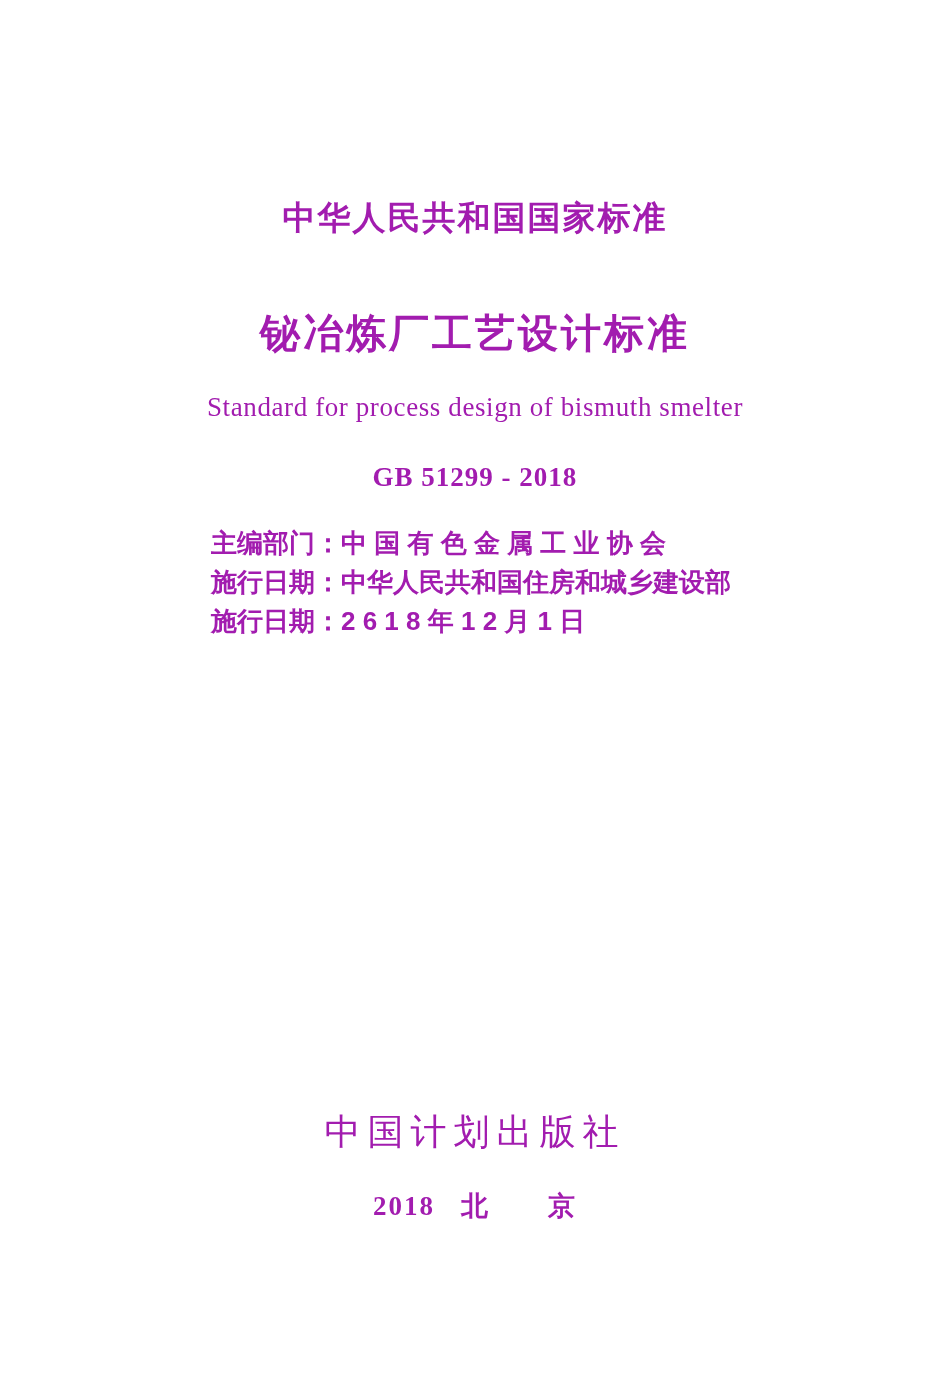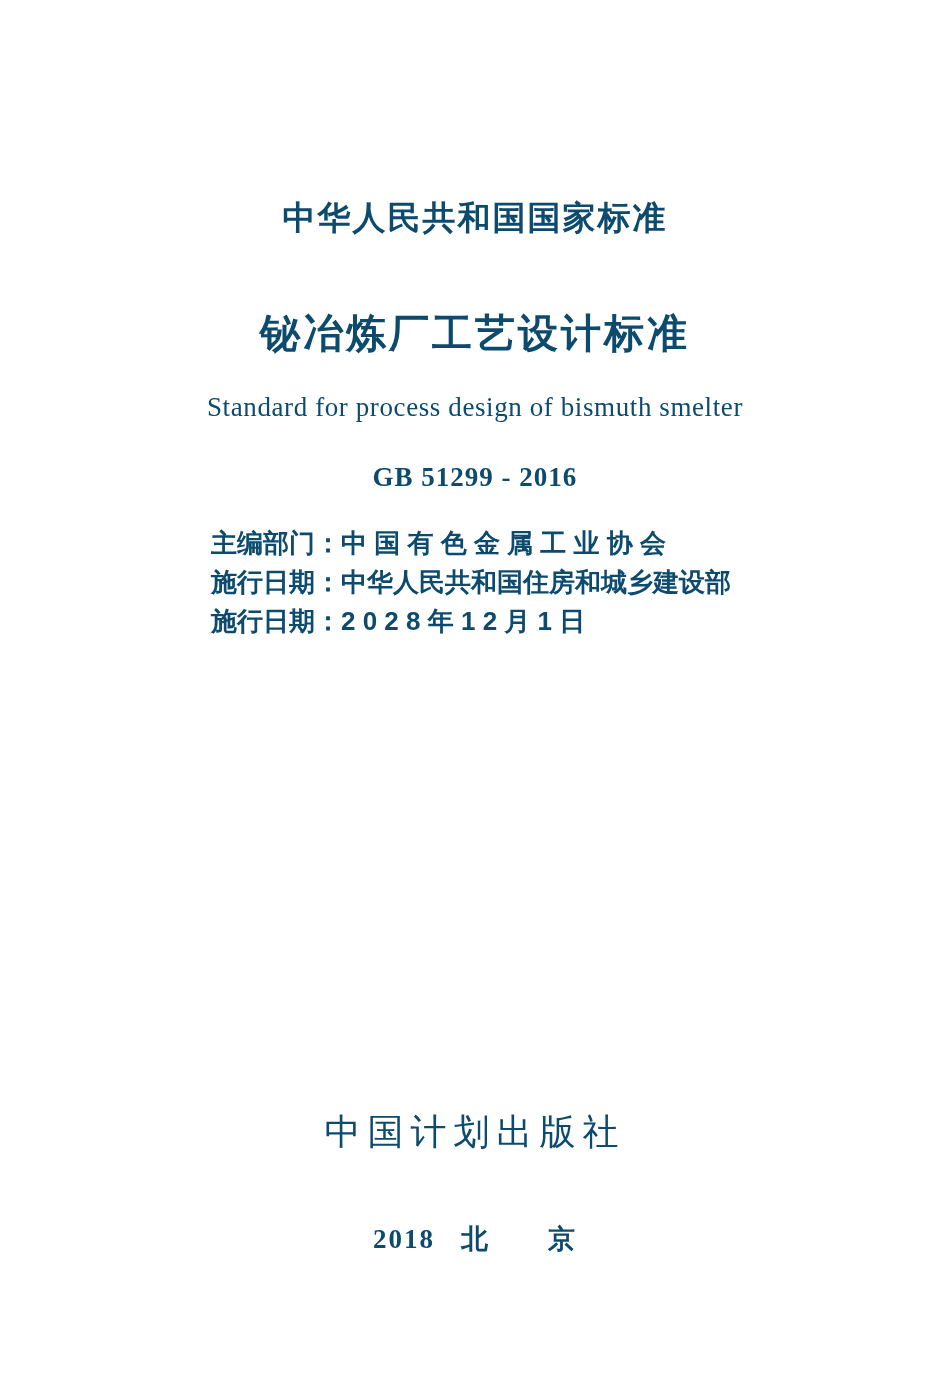--- a/index.html
+++ b/index.html
@@ -7,21 +7,21 @@
     padding: 0;
     background: #ffffff;
   }
   .page {
     position: relative;
     width: 950px;
     height: 1389px;
     background: #ffffff;
     overflow: hidden;
     font-family: "Liberation Serif", serif;
-    color: #0c4a6e;
+    color: #a21caf;
   }
 
   .cover-block {
     position: absolute;
     left: 0;
     right: 0;
     text-align: center;
   }
 
   .national-standard-line {
@@ -80,45 +80,44 @@
     font-size: 36px;
     letter-spacing: 7px;
   }
 
   .pub-year-city {
     top: 1188px;
     font-family: "Liberation Serif", serif;
     font-weight: bold;
     font-size: 27px;
     letter-spacing: 2px;
-    margin-top: 33px;
   }
   .pub-year-city .gap {
     display: inline-block;
     width: 26px;
   }
 </style>
 </head>
 <body>
 
 <div class="page">
 
   <div class="cover-block national-standard-line">中华人民共和国国家标准</div>
 
   <div class="cover-block standard-title-cn">铋冶炼厂工艺设计标准</div>
 
   <div class="cover-block standard-title-en">Standard for process design of bismuth smelter</div>
 
-  <div class="cover-block standard-code">GB 51299 - 2016</div>
+  <div class="cover-block standard-code">GB 51299 - 2018</div>
 
   <div class="meta-block">
     <div class="meta-inner">
       <div class="meta-line">主编部门：中 国 有 色 金 属 工 业 协 会</div>
       <div class="meta-line">施行日期：中华人民共和国住房和城乡建设部</div>
-      <div class="meta-line">施行日期：2 0 2 8 年 1 2 月 1 日</div>
+      <div class="meta-line">施行日期：2 6 1 8 年 1 2 月 1 日</div>
     </div>
   </div>
 
   <div class="cover-block publisher">中国计划出版社</div>
 
   <div class="cover-block pub-year-city">
     <span>2018</span><span class="gap"></span><span>北　　京</span>
   </div>
 
 </div>

